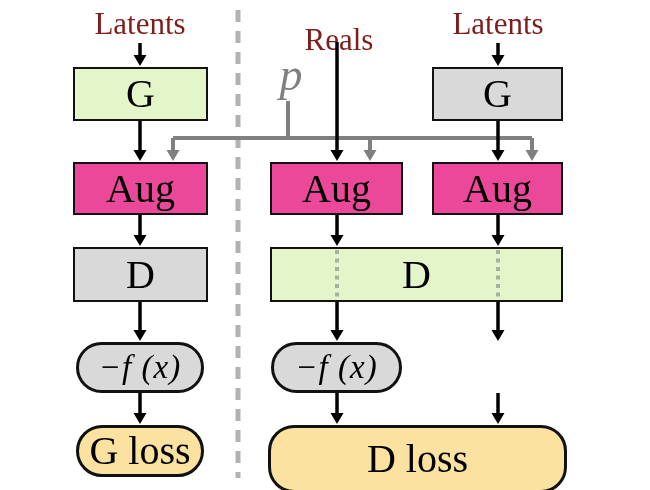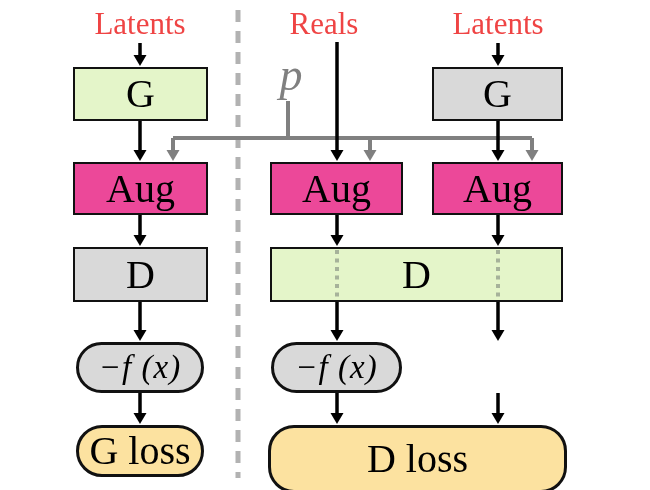--- a/index.html
+++ b/index.html
@@ -2,21 +2,21 @@
 <html><head>
 <meta charset="utf-8">
 <style>
   html,body{margin:0;padding:0;background:#fff;}
   #figure{
     position:relative;width:650px;height:490px;background:#ffffff;
     font-family:"Liberation Serif","DejaVu Serif",serif;overflow:hidden;
   }
   .input-label{
     position:absolute;top:6px;height:36px;text-align:center;
-    font-size:31px;color:#ef4444;line-height:36px;white-space:nowrap;
+    font-size:31px;color:#7f1d1d;line-height:36px;white-space:nowrap;
   }
   .box{
     position:absolute;box-sizing:border-box;border:2.5px solid #111;
     display:flex;align-items:center;justify-content:center;
   }
   .box span{font-size:40px;color:#000;line-height:1;}
   .green{background:#e4f5c9;}
   .blue{background:#ec4899;}
   .gray{background:#d9d9d9;}
   .yellow{background:#fce2a0;}
@@ -32,21 +32,21 @@
   .blkhead{fill:#000;stroke:none;}
   .gry{stroke:#808080;stroke-width:4px;fill:none;}
   .gryhead{fill:#808080;stroke:none;}
 </style>
 </head>
 <body>
 
 <div id="figure">
 
   <div class="input-label" style="left:60px;width:160px;">Latents</div>
-  <div class="input-label" style="left:244px;width:160px;">Reals</div>
+  <div class="input-label" style="left:259px;width:160px;margin-top:16px;">Reals</div>
   <div class="input-label" style="left:418px;width:160px;">Latents</div>
 
   <div class="p-label">p</div>
 
   <div class="box green" style="left:73px;top:67px;width:135px;height:54px;">
     <span>G</span>
   </div>
   <div class="box blue" style="left:73px;top:162px;width:135px;height:53px;">
     <span>Aug</span>
   </div>

